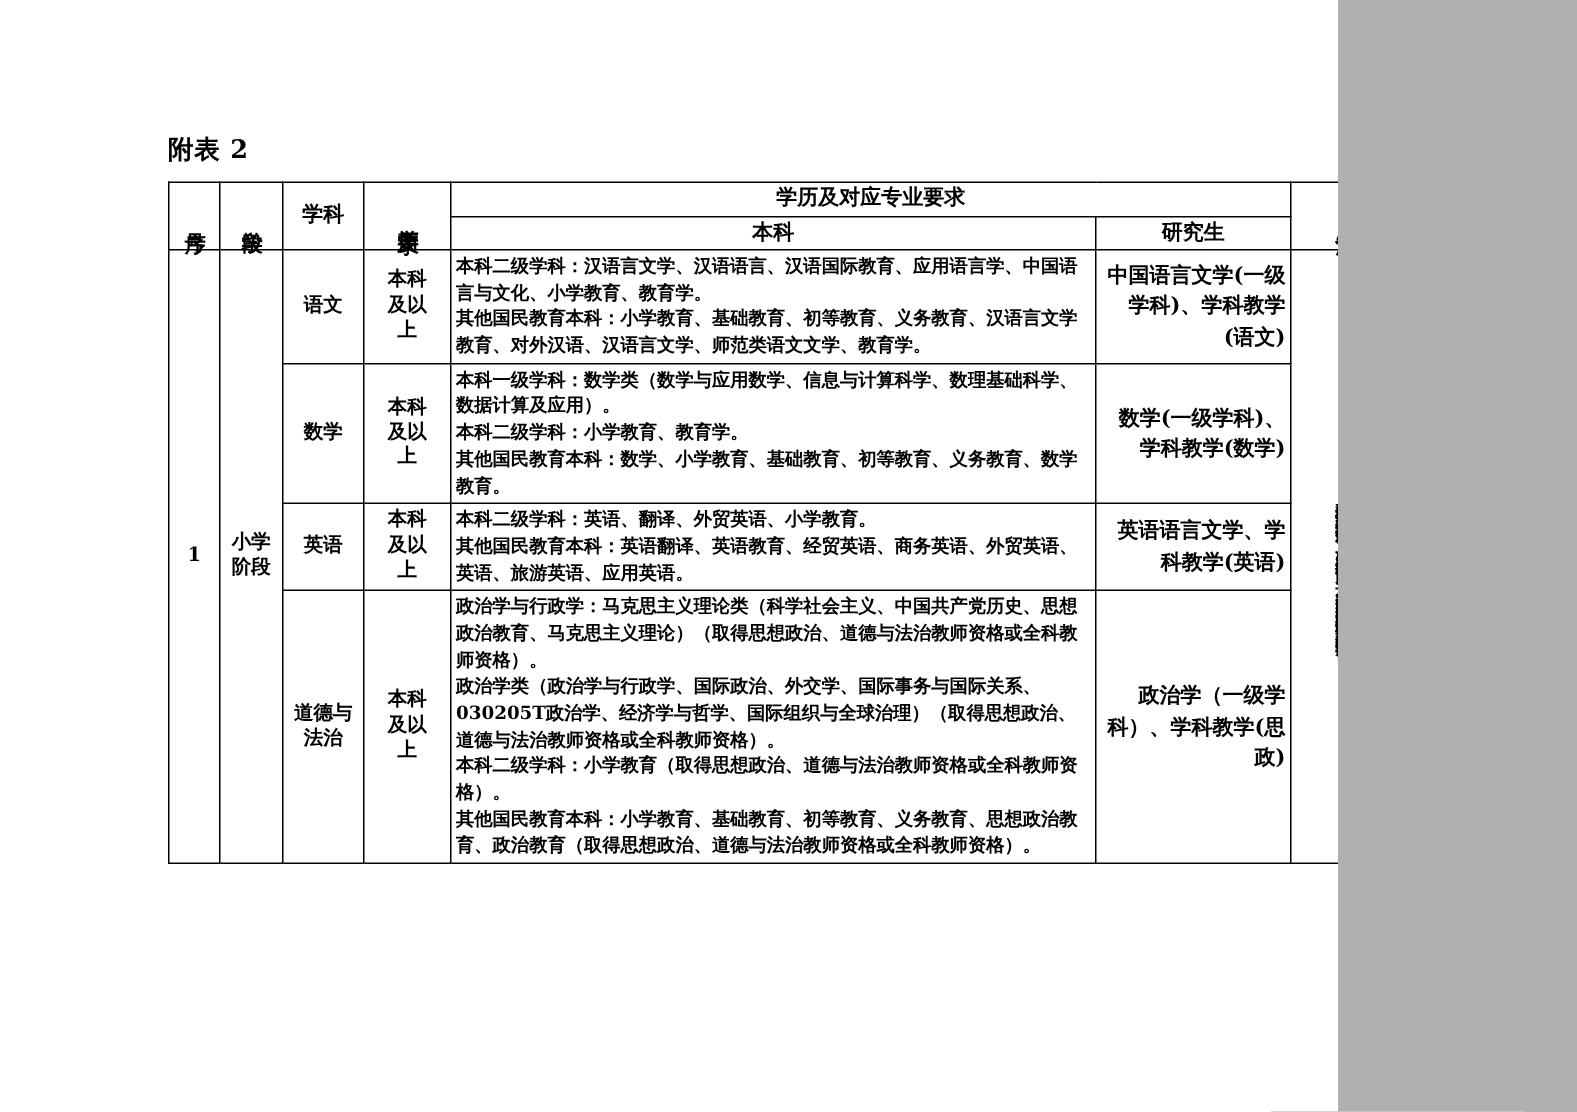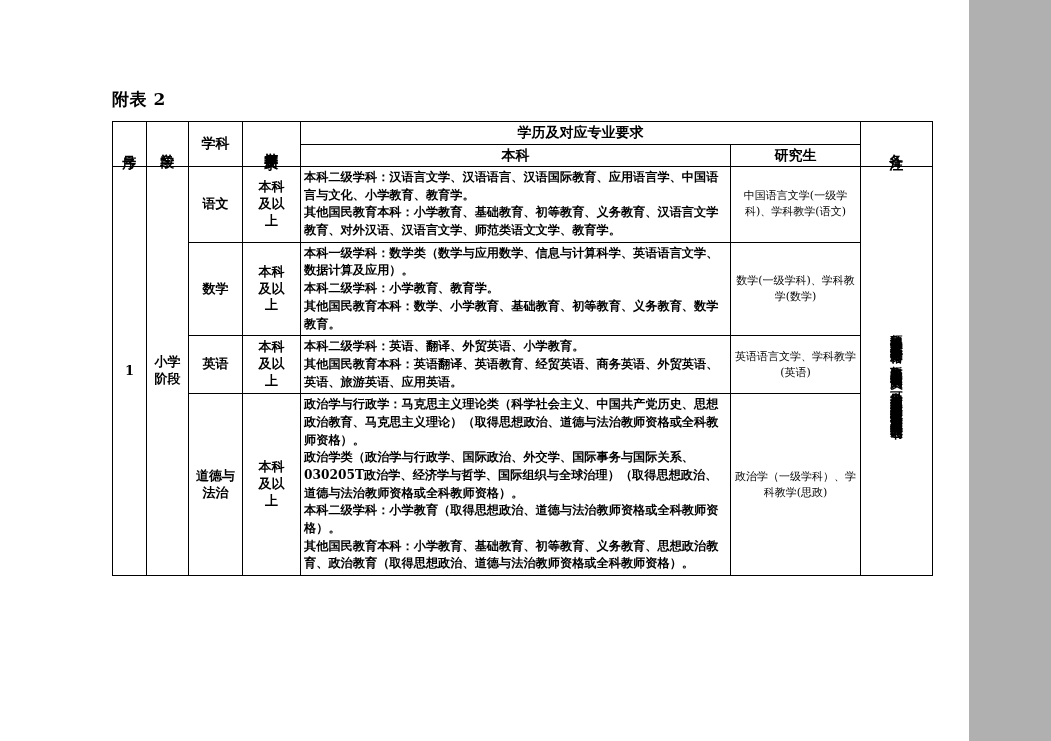--- a/index.html
+++ b/index.html
@@ -1,21 +1,21 @@
 <!DOCTYPE html>
 <html><head>
 <meta charset="utf-8">
 <style>
   html, body {
     margin: 0;
     padding: 0;
     background: #b0b0b0;
   }
   .page {
-    width: 969px;
+    width: 892px;
     height: 741px;
     background: #ffffff;
     position: relative;
     box-sizing: border-box;
     font-family: "DejaVu Serif", serif;
     overflow: hidden;
   }
   .doc-body {
     position: absolute;
     left: 112px;
@@ -66,24 +66,24 @@
   }
   .cell-text {
     text-align: left;
     font-size: 12.2px;
     line-height: 1.45;
     font-weight: bold;
     padding: 4px 5px;
     margin-top: 16px;
   }
   .cell-grad {
-    text-align: center;
-    font-size: 11px;
+    text-align: right;
+    font-size: 14px;
     line-height: 1.45;
-    font-weight: normal;
+    font-weight: bold;
     padding: 4px 5px;
   }
   .vert-cell {
     text-align: center;
     font-size: 12.4px;
     font-weight: bold;
     line-height: 1.5;
     padding: 4px 2px;
   }
   .vert-text {
@@ -183,21 +183,21 @@
         <tr>
           <td class="cell-center">数学</td>
           <td class="cell-center">
             <span class="stack">
               <span>本科</span>
                 <span>及以</span>
                 <span>上</span>
             </span>
           </td>
           <td class="cell-text">
-            <span class="p-line">本科一级学科：数学类（数学与应用数学、信息与计算科学、英语语言文学、数据计算及应用）。</span>
+            <span class="p-line">本科一级学科：数学类（数学与应用数学、信息与计算科学、数理基础科学、数据计算及应用）。</span>
             <span class="p-line">本科二级学科：小学教育、教育学。</span>
             <span class="p-line">其他国民教育本科：数学、小学教育、基础教育、初等教育、义务教育、数学教育。</span>
           </td>
           <td class="cell-grad">数学(一级学科)、学科教学(数学)</td>
         </tr>
 
         <tr>
           <td class="cell-center">英语</td>
           <td class="cell-center">
             <span class="stack">

